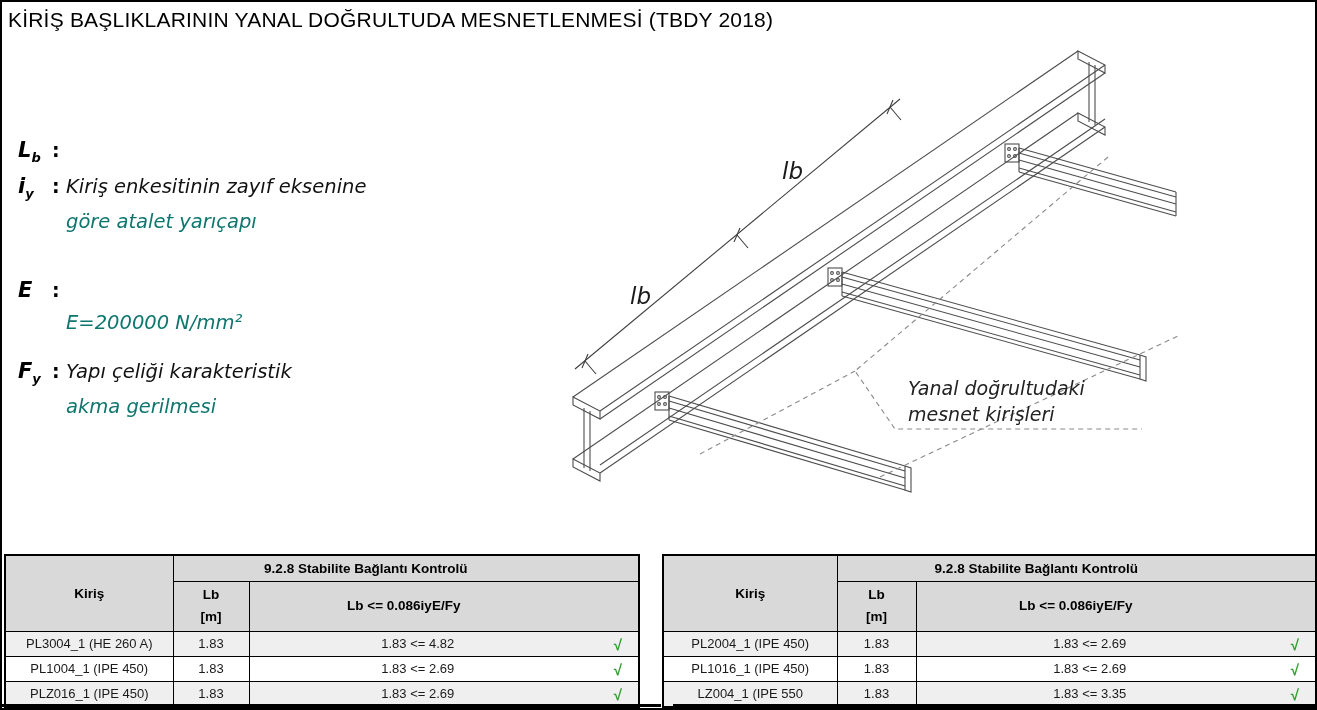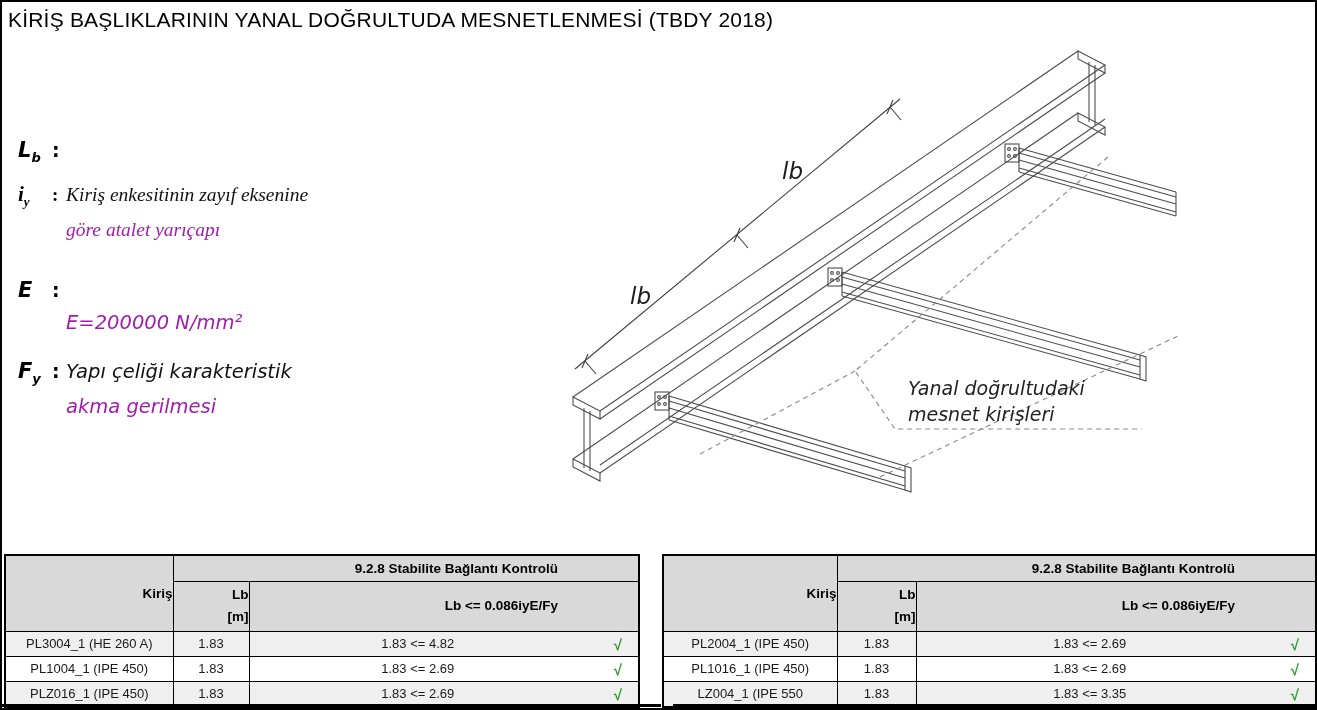--- a/index.html
+++ b/index.html
@@ -14,35 +14,35 @@
     font-family:"Liberation Sans", sans-serif;
   }
   
   .defs{position:absolute; left:16px; top:0; width:520px; font-family:"DejaVu Sans", sans-serif;}
   .def{position:absolute; left:0;}
   .def .line1{display:flex; align-items:baseline;}
   .term{font-weight:bold; font-style:italic; font-size:21px; width:34px; flex:0 0 34px;}
   .term sub{font-size:13px;}
   .colon{font-weight:bold; font-size:19px; width:14px; flex:0 0 14px;}
   .dtext{font-style:italic; font-size:19.5px; color:#111; white-space:nowrap;}
-  .line2{font-style:italic; font-size:19.5px; color:#a21caf; margin-top:9px; margin-left:48px; white-space:nowrap;}
-  .d1{top:136px;} .d2{top:180px;font-family:Liberation Serif, serif;} .d3{top:276px;} .d4{top:357px;}
+  .line2{font-style:italic; font-size:19.5px; color:#0f766e; margin-top:9px; margin-left:48px; white-space:nowrap;}
+  .d1{top:136px;} .d2{top:172px;} .d3{top:276px;} .d4{top:357px;}
   
   .diagram{position:absolute; left:558px; top:42px;}
   .dim-label{font-style:italic; font-size:23px; fill:#1a1a1a; font-family:"DejaVu Sans", sans-serif;}
   .ann{font-style:italic; font-size:19px; fill:#222; font-family:"DejaVu Sans", sans-serif;}
   
   table.chk{
     position:absolute; top:552px; border-collapse:collapse; table-layout:fixed;
     font-size:13px;
   }
   table.chk, table.chk th, table.chk td{border:1px solid #000;}
   table.chk{border:2px solid #000; border-bottom:2px solid #000;}
   table.chk th{
-    background:#d9d9d9; font-weight:bold; text-align:right; padding:0;
+    background:#d9d9d9; font-weight:bold; text-align:center; padding:0;
     font-size:13.5px;
   }
   table.chk .h1{height:26px;}
   table.chk .h2{height:50px; vertical-align:middle; line-height:22px;}
   table.chk td{height:24px; text-align:center; padding:0; color:#1a1a1a;}
   table.chk tbody tr:nth-child(odd) td{background:#efefef;}
   table.chk tbody tr:nth-child(even) td{background:#ffffff;}
   .t-left{left:2px; width:636px;}
   .t-right{left:660px; width:655px;}
   .shift{padding-right:80px !important;}

